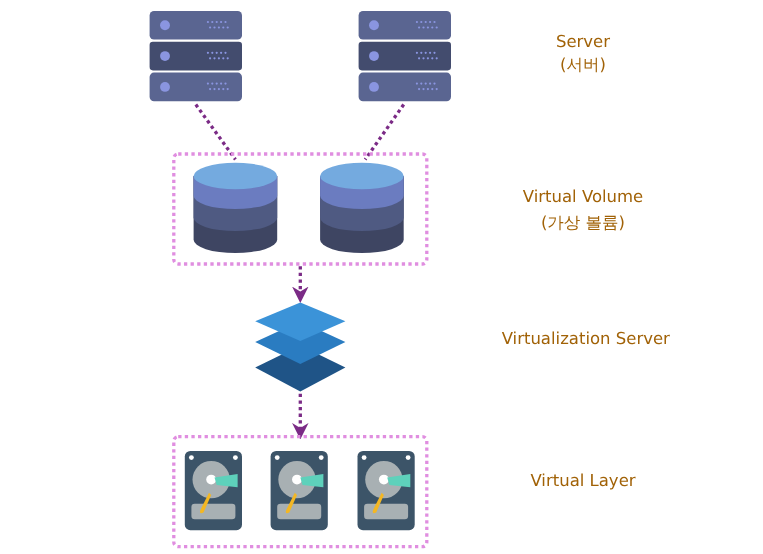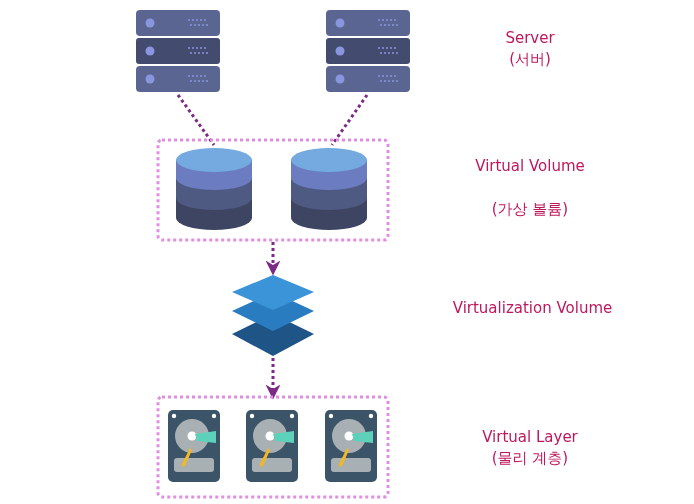--- a/index.html
+++ b/index.html
@@ -1,19 +1,19 @@
 <!DOCTYPE html>
 <html><head>
 <meta charset="utf-8">
 <style>
   html, body { margin: 0; padding: 0; background: #ffffff; }
   body { width: 694px; height: 504px; position: relative; overflow: hidden;
          font-family: "DejaVu Sans", "Liberation Sans", sans-serif; }
   #diagram { position: absolute; left: 0; top: 0; width: 694px; height: 504px; }
-  .label { position: absolute; text-align: center; color: #be185d; font-size: 15px; line-height: 21px; white-space: nowrap; }
+  .label { position: absolute; text-align: center; color: #a16207; font-size: 15px; line-height: 21px; white-space: nowrap; }
   .label span { display: block; }
 </style>
 </head>
 <body>
 
 <svg id="diagram" viewBox="0 0 694 504" xmlns="http://www.w3.org/2000/svg">
   <defs>
     <marker id="arrowhead" viewBox="0 0 10 10" refX="5" refY="5" markerWidth="5" markerHeight="5" orient="auto">
       <path d="M0,0 L10,5 L0,10 L3,5 Z" fill="#7b2b86"></path>
     </marker>
@@ -159,23 +159,22 @@
     <circle cx="24" cy="26" r="4.5" fill="#ffffff"></circle>
     <polygon points="27,24 48,21 48,33 29,31" fill="#5ed1bb"></polygon>
     <path d="M22,38 L14,54 Q13,58 17,56 L24,40 Z" fill="#f3b724"></path>
   </g>
 </svg>
 
 <div class="label" style="left:480px; top:28px; width:100px;">
   <span>Server</span>
   <span>(서버)</span>
 </div>
-<div class="label" style="left:455px; top:156px; width:150px;">
+<div class="label" style="left:455px; top:169px; width:150px;">
   <span>Virtual Volume</span>
-  <span style="margin-top:22px;">(가상 볼륨)</span>
+  <span style="margin-top:2px;">(가상 볼륨)</span>
 </div>
 <div class="label" style="left:440px; top:298px; width:185px;">
-  <span>Virtualization Volume</span>
+  <span>Virtualization Server</span>
 </div>
 <div class="label" style="left:460px; top:427px; width:140px;">
   <span>Virtual Layer</span>
-  <span>(물리 계층)</span>
 </div>
 
 </body></html>

